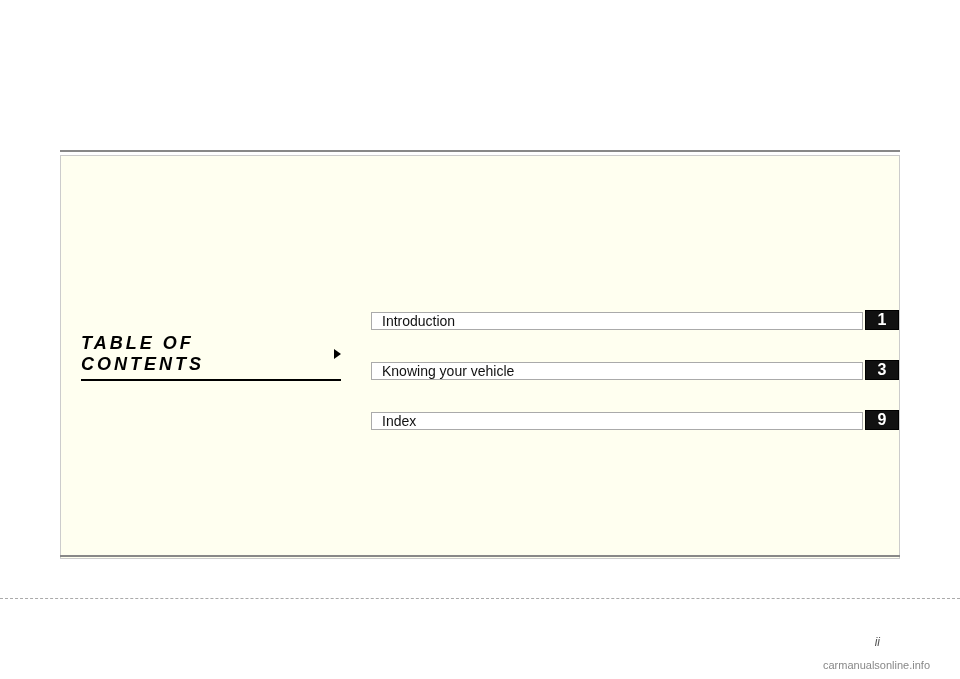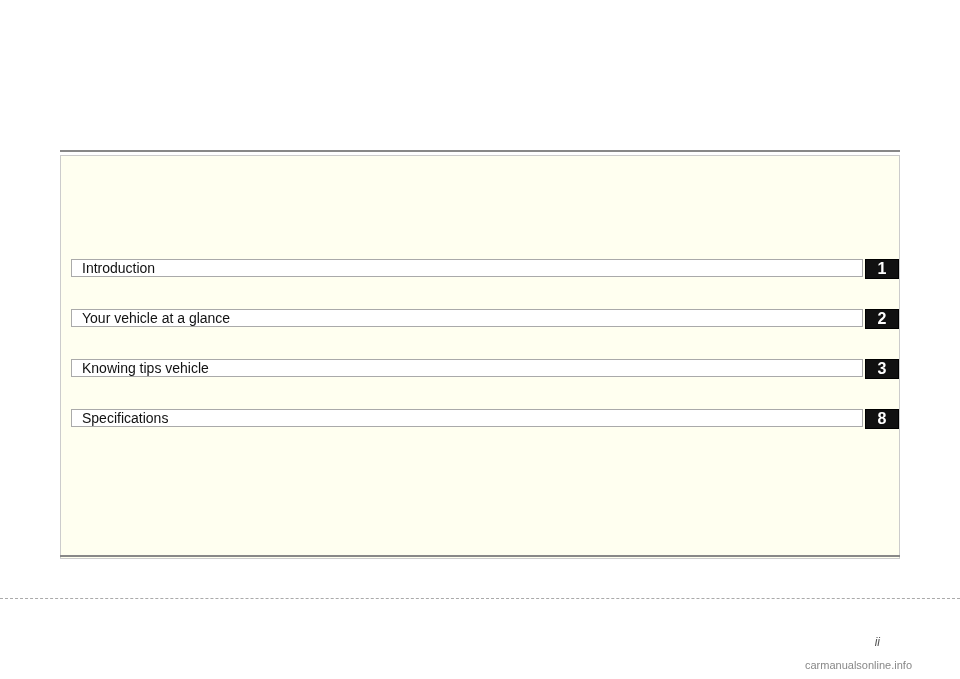--- a/index.html
+++ b/index.html
@@ -91,21 +91,21 @@
       display: flex;
       flex-direction: column;
       justify-content: center;
       padding: 20px 0 20px 10px;
       gap: 4px;
     }
 
     .toc-row {
       display: flex;
       flex-direction: row;
-      align-items: flex-start;
+      align-items: flex-end;
       height: 46px;
     }
 
     .toc-label {
       flex: 1;
       border: 1px solid #aaa;
       background: #fff;
       display: flex;
       align-items: center;
       padding-left: 10px;
@@ -139,51 +139,53 @@
       bottom: 30px;
       right: 80px;
       font-size: 12px;
       color: #555;
       font-style: italic;
     }
 
     .watermark {
       position: absolute;
       bottom: 8px;
-      right: 48px;
+      right: 30px;
       font-size: 11px;
       color: #888;
     }
   </style>
 </head>
 <body>
 
 <div class="page-container">
 
   <div class="top-rule"></div>
 
   <div class="main-box">
 
+    <div class="left-panel">
+      <div class="toc-title">
+        <span>TABLE OF CONTENTS</span>
+        <span class="triangle"></span>
+      </div>
+    </div>
 
     <div class="right-panel" id="toc-list">
     <div class="toc-row">
           <div class="toc-label">Introduction</div>
           <div class="toc-number">1</div>
         </div>
         <div class="toc-row">
-          <div class="toc-label">Your vehicle at a glance</div>
-          <div class="toc-number">2</div>
-        </div>
-        <div class="toc-row">
-          <div class="toc-label">Knowing tips vehicle</div>
+          <div class="toc-label">Knowing your vehicle</div>
           <div class="toc-number">3</div>
         </div>
         <div class="toc-row">
-          <div class="toc-label">Specifications</div>
-          <div class="toc-number">8</div>
+          <div class="toc-label">Index</div>
+          <div class="toc-number">9</div>
         </div>
       </div>
 
   </div>
 
   <div class="bottom-rule"></div>
 
   <div class="dashed-rule"></div>
 
   <div class="page-num">ii</div>

